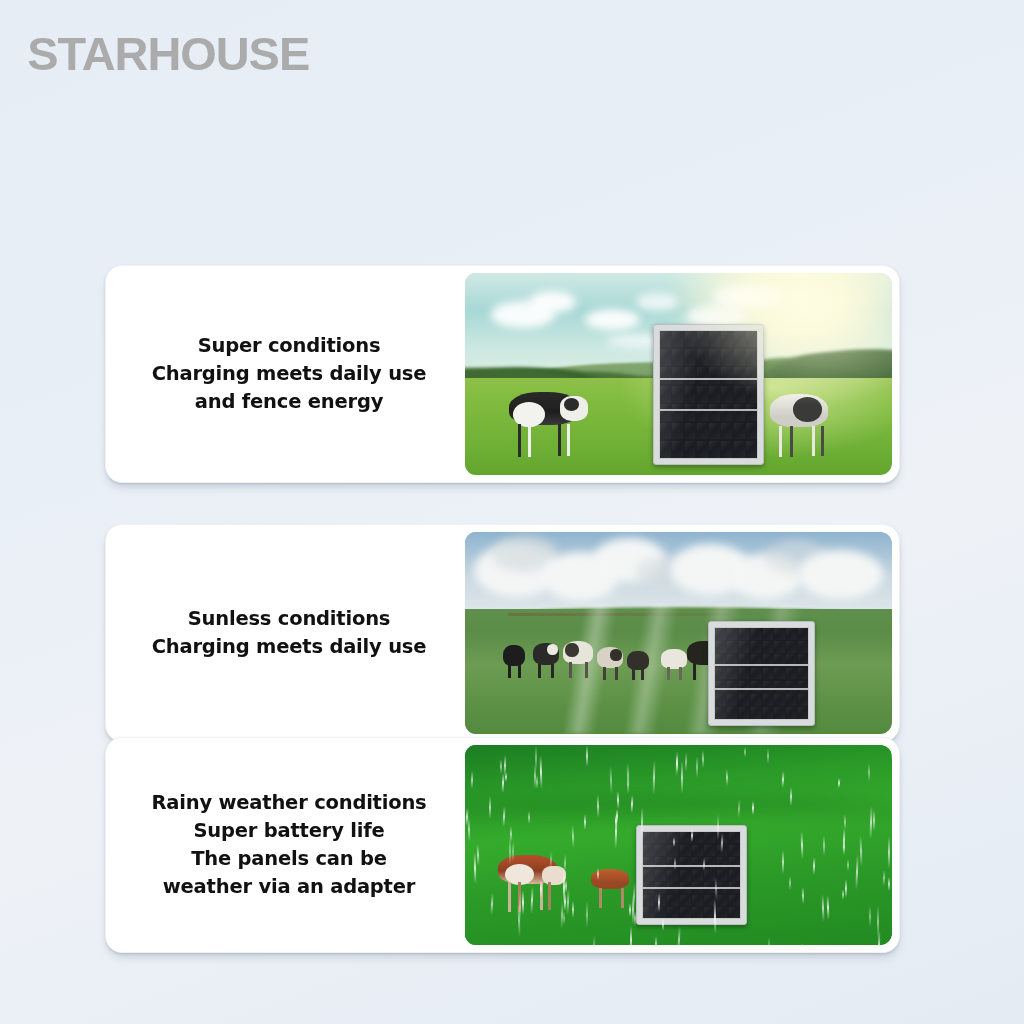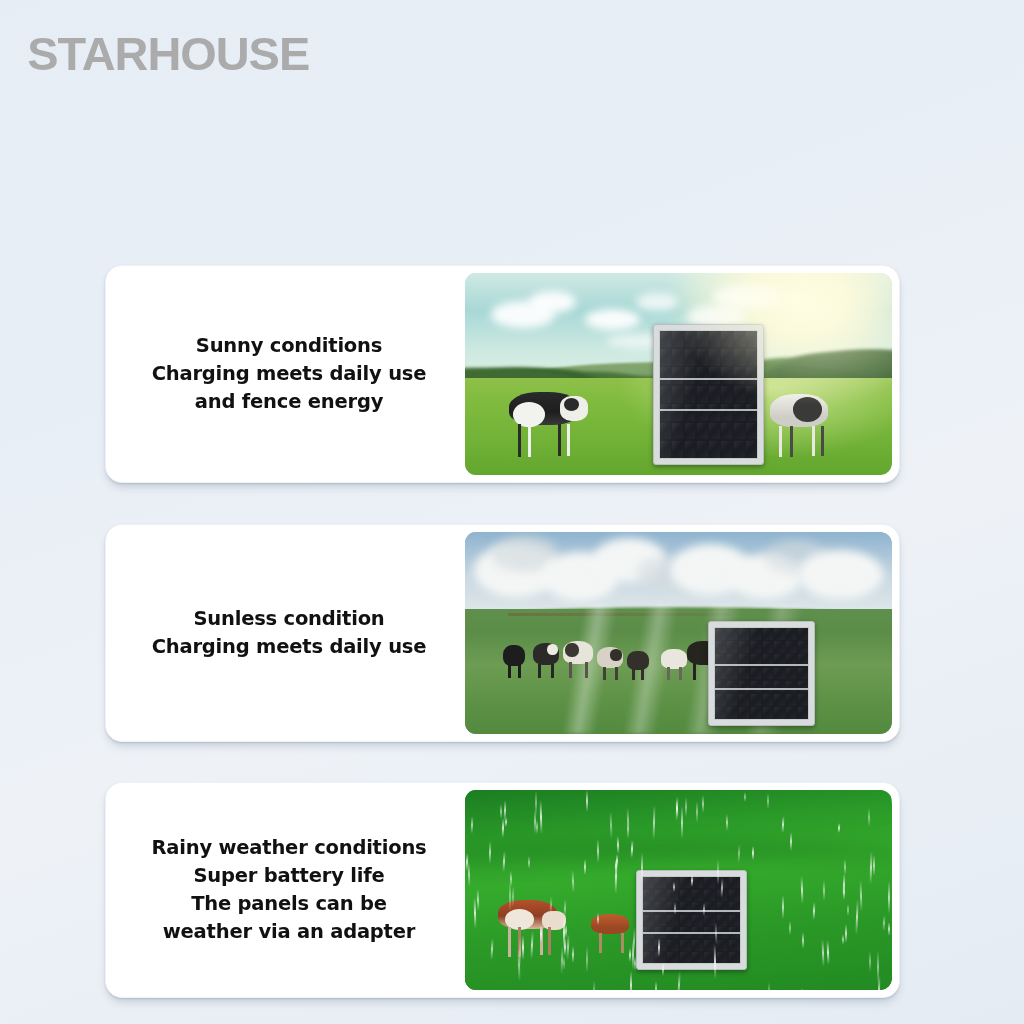--- a/index.html
+++ b/index.html
@@ -42,21 +42,21 @@
   
   .card{
     position:absolute;left:105px;width:793px;
     background:#fff;border-radius:17px;
     border:1px solid #eef2f6;
     box-shadow:0 6px 10px -3px rgba(90,105,125,.30),
                0 1px 2px rgba(120,135,155,.25);
   }
   #card1{top:265px;height:216px;}
   #card2{top:524px;height:216px;}
-  #card3{top:782px;height:214px;text-decoration:underline;}
+  #card3{top:737px;height:214px;text-decoration:underline;}
 
   .card-inner{position:absolute;inset:7px;border-radius:12px;overflow:hidden;display:flex;}
   .card-text{
     width:352px;flex:0 0 352px;
     display:flex;align-items:center;justify-content:center;
     text-align:center;
   }
   .card-text p{
     margin:0;color:#111;font-weight:700;
     font-family:"DejaVu Sans","Liberation Sans",sans-serif;
@@ -202,21 +202,21 @@
 
 <div class="stage">
 
   <div class="watermark">STARHOUSE</div>
 
 
   <div class="card" id="card1">
     <div class="card-inner">
       <div class="card-text">
         <p>
-          <span>Sunny conditions</span><br>
+          <span>Super conditions</span><br>
           <span>Charging meets daily use</span><br>
           <span>and fence energy</span>
         </p>
       </div>
       <div class="card-img">
         <div class="s1">
           <div class="s1-sky"></div>
           <div class="s1-cloud" style="left:6%;top:14%;width:15%;height:13%;"></div>
           <div class="s1-cloud" style="left:15%;top:9%;width:11%;height:11%;"></div>
           <div class="s1-cloud" style="left:28%;top:18%;width:13%;height:10%;"></div>
@@ -317,21 +317,21 @@
           <div class="s1-sunwash"></div>
         </div>
       </div>
     </div>
   </div>
 
   <div class="card" id="card2">
     <div class="card-inner">
       <div class="card-text">
         <p>
-          <span>Sunless condition</span><br>
+          <span>Sunless conditions</span><br>
           <span>Charging meets daily use</span>
         </p>
       </div>
       <div class="card-img">
         <div class="s2">
           <div class="s2-sky"></div>
           <div class="s2-cloud" style="left:2%;top:6%;width:20%;height:26%;"></div>
           <div class="s2-cloud d" style="left:6%;top:2%;width:16%;height:18%;opacity:.7"></div>
           <div class="s2-cloud" style="left:18%;top:10%;width:18%;height:24%;"></div>
           <div class="s2-cloud" style="left:30%;top:3%;width:17%;height:22%;"></div>

